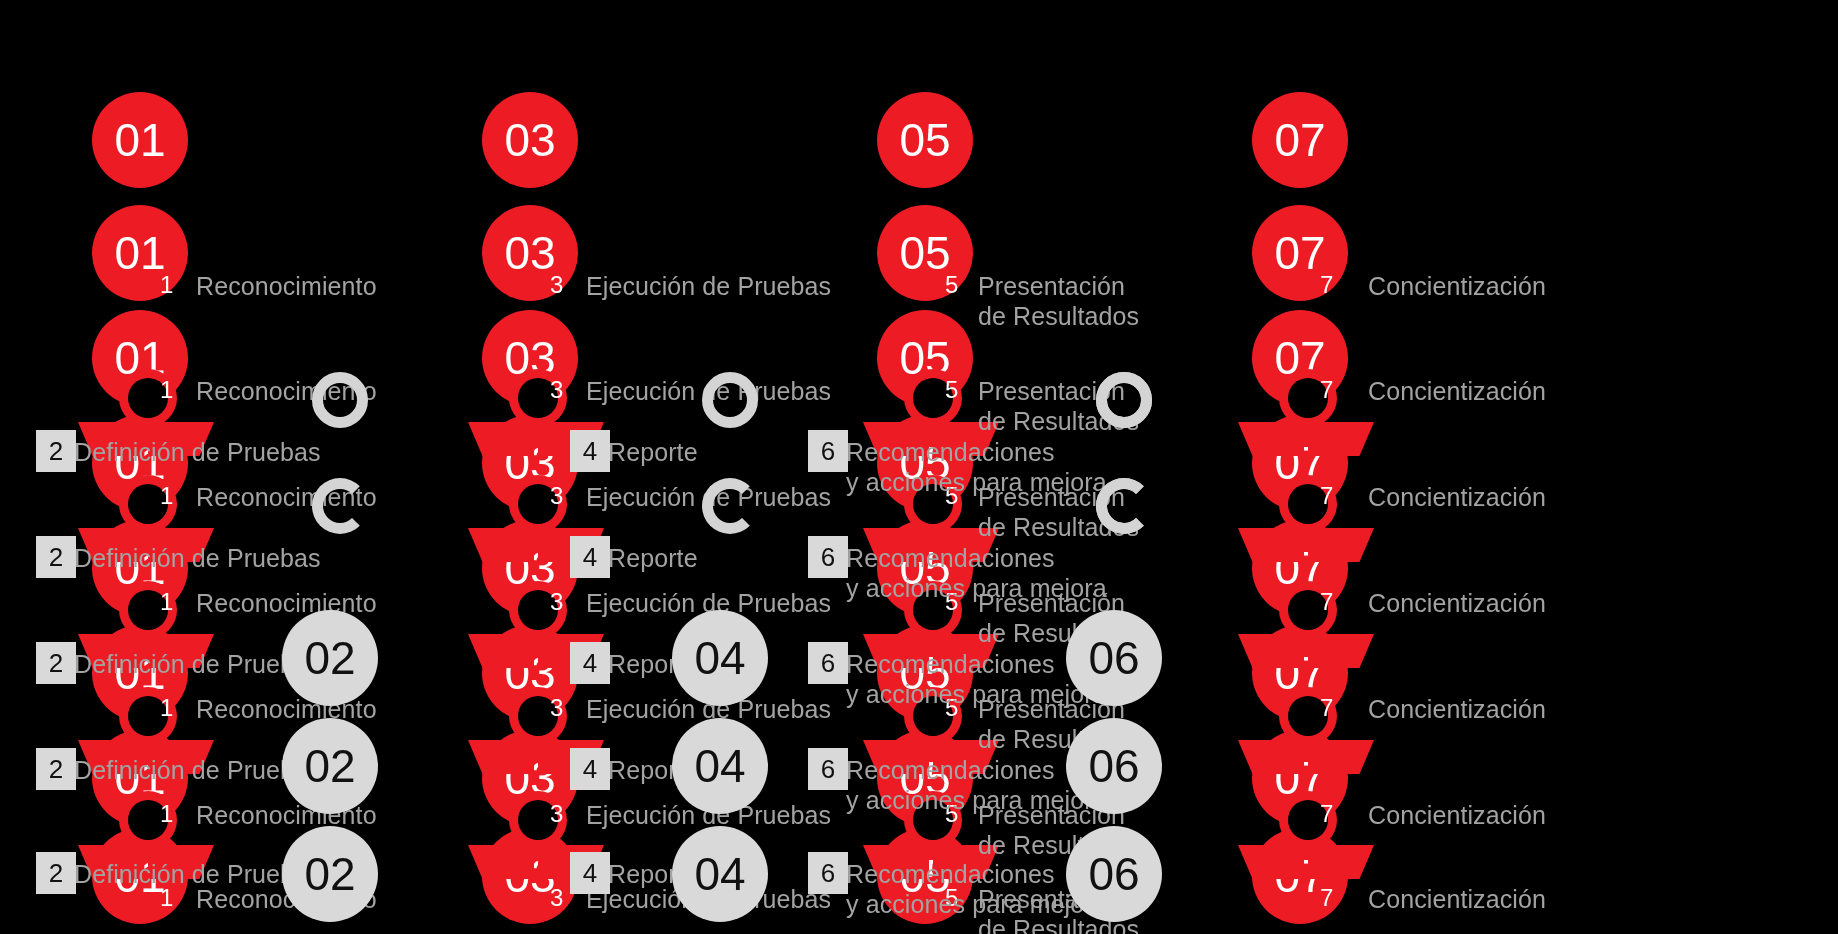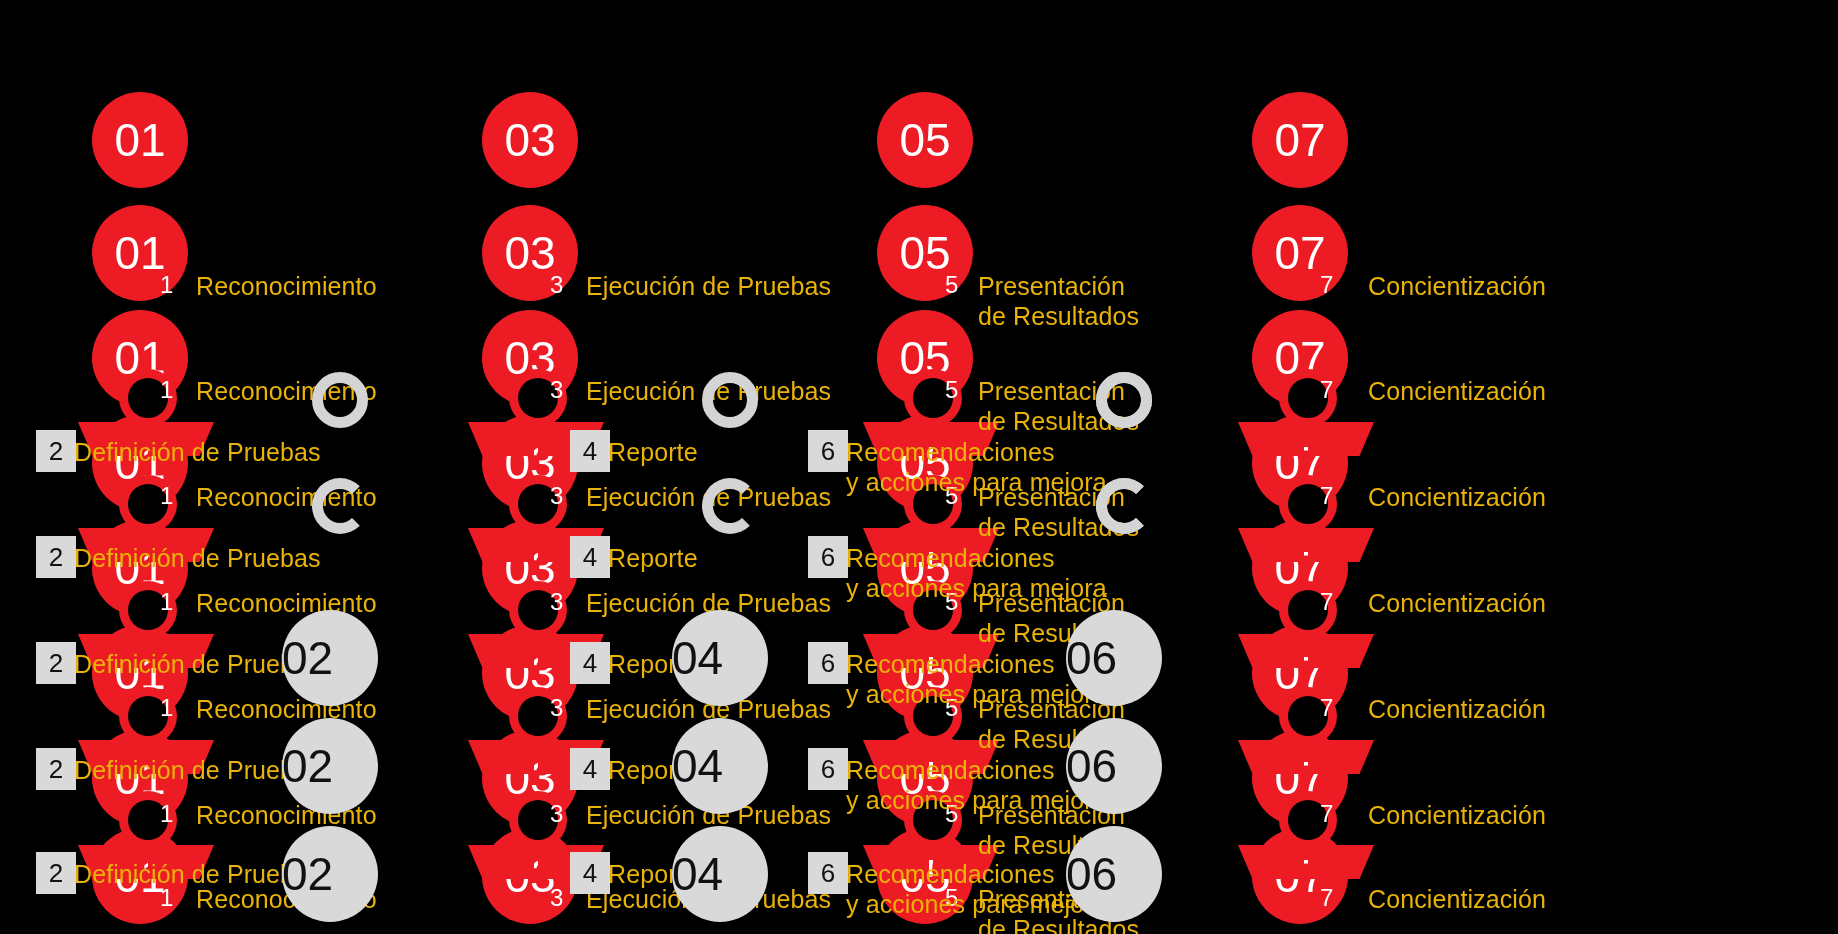--- a/index.html
+++ b/index.html
@@ -96,38 +96,38 @@
     height: auto;
     line-height: 1;
     font-size: 24px;
     padding: 0;
     min-width: 0;
   }
 
   
   .step-label {
     position: absolute;
-    color: #eab308;
+    color: #a3a3a3;
     font-size: 25px;
     line-height: 30px;
     white-space: pre-line;
     letter-spacing: 0.1px;
   }
 
   
   .gray-circle {
     position: absolute;
     width: 96px;
     height: 96px;
     border-radius: 50%;
     background: #d9d9d9;
     color: #111111;
     font-size: 46px;
     line-height: 96px;
-    text-align: left;
+    text-align: center;
   }
   .gray-ring {
     position: absolute;
     width: 34px;
     height: 34px;
     border-radius: 50%;
     border: 11px solid #d4d4d4;
     box-sizing: content-box;
     background: transparent;
   }

